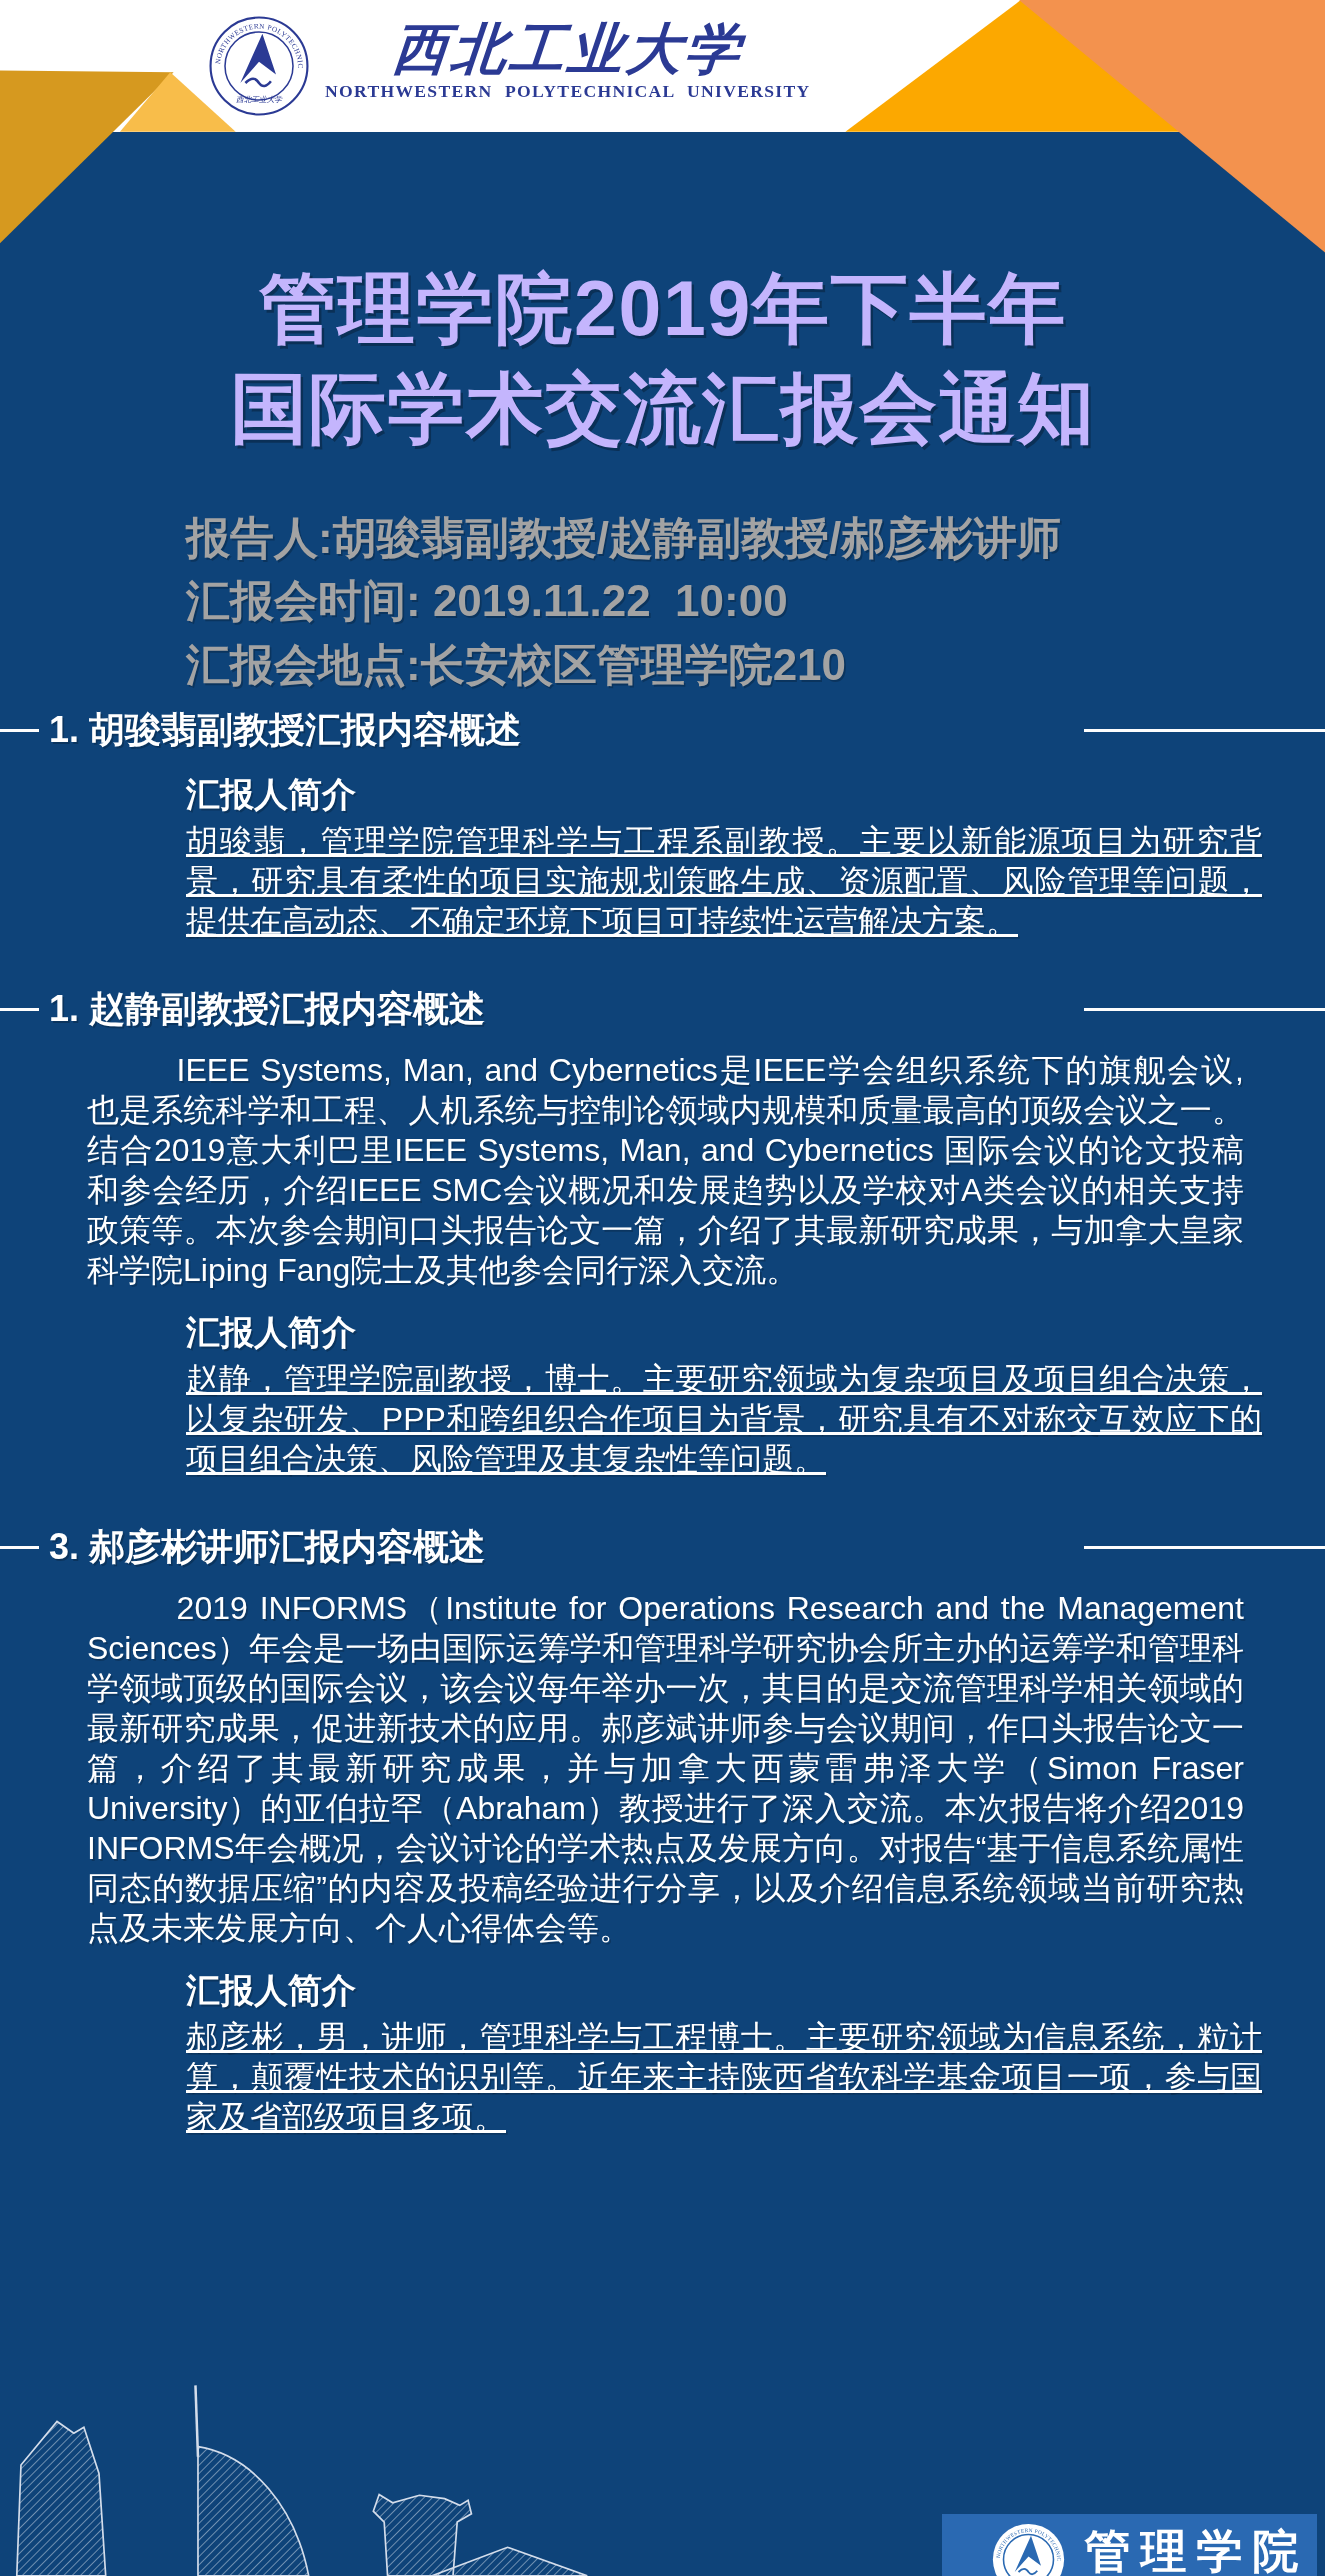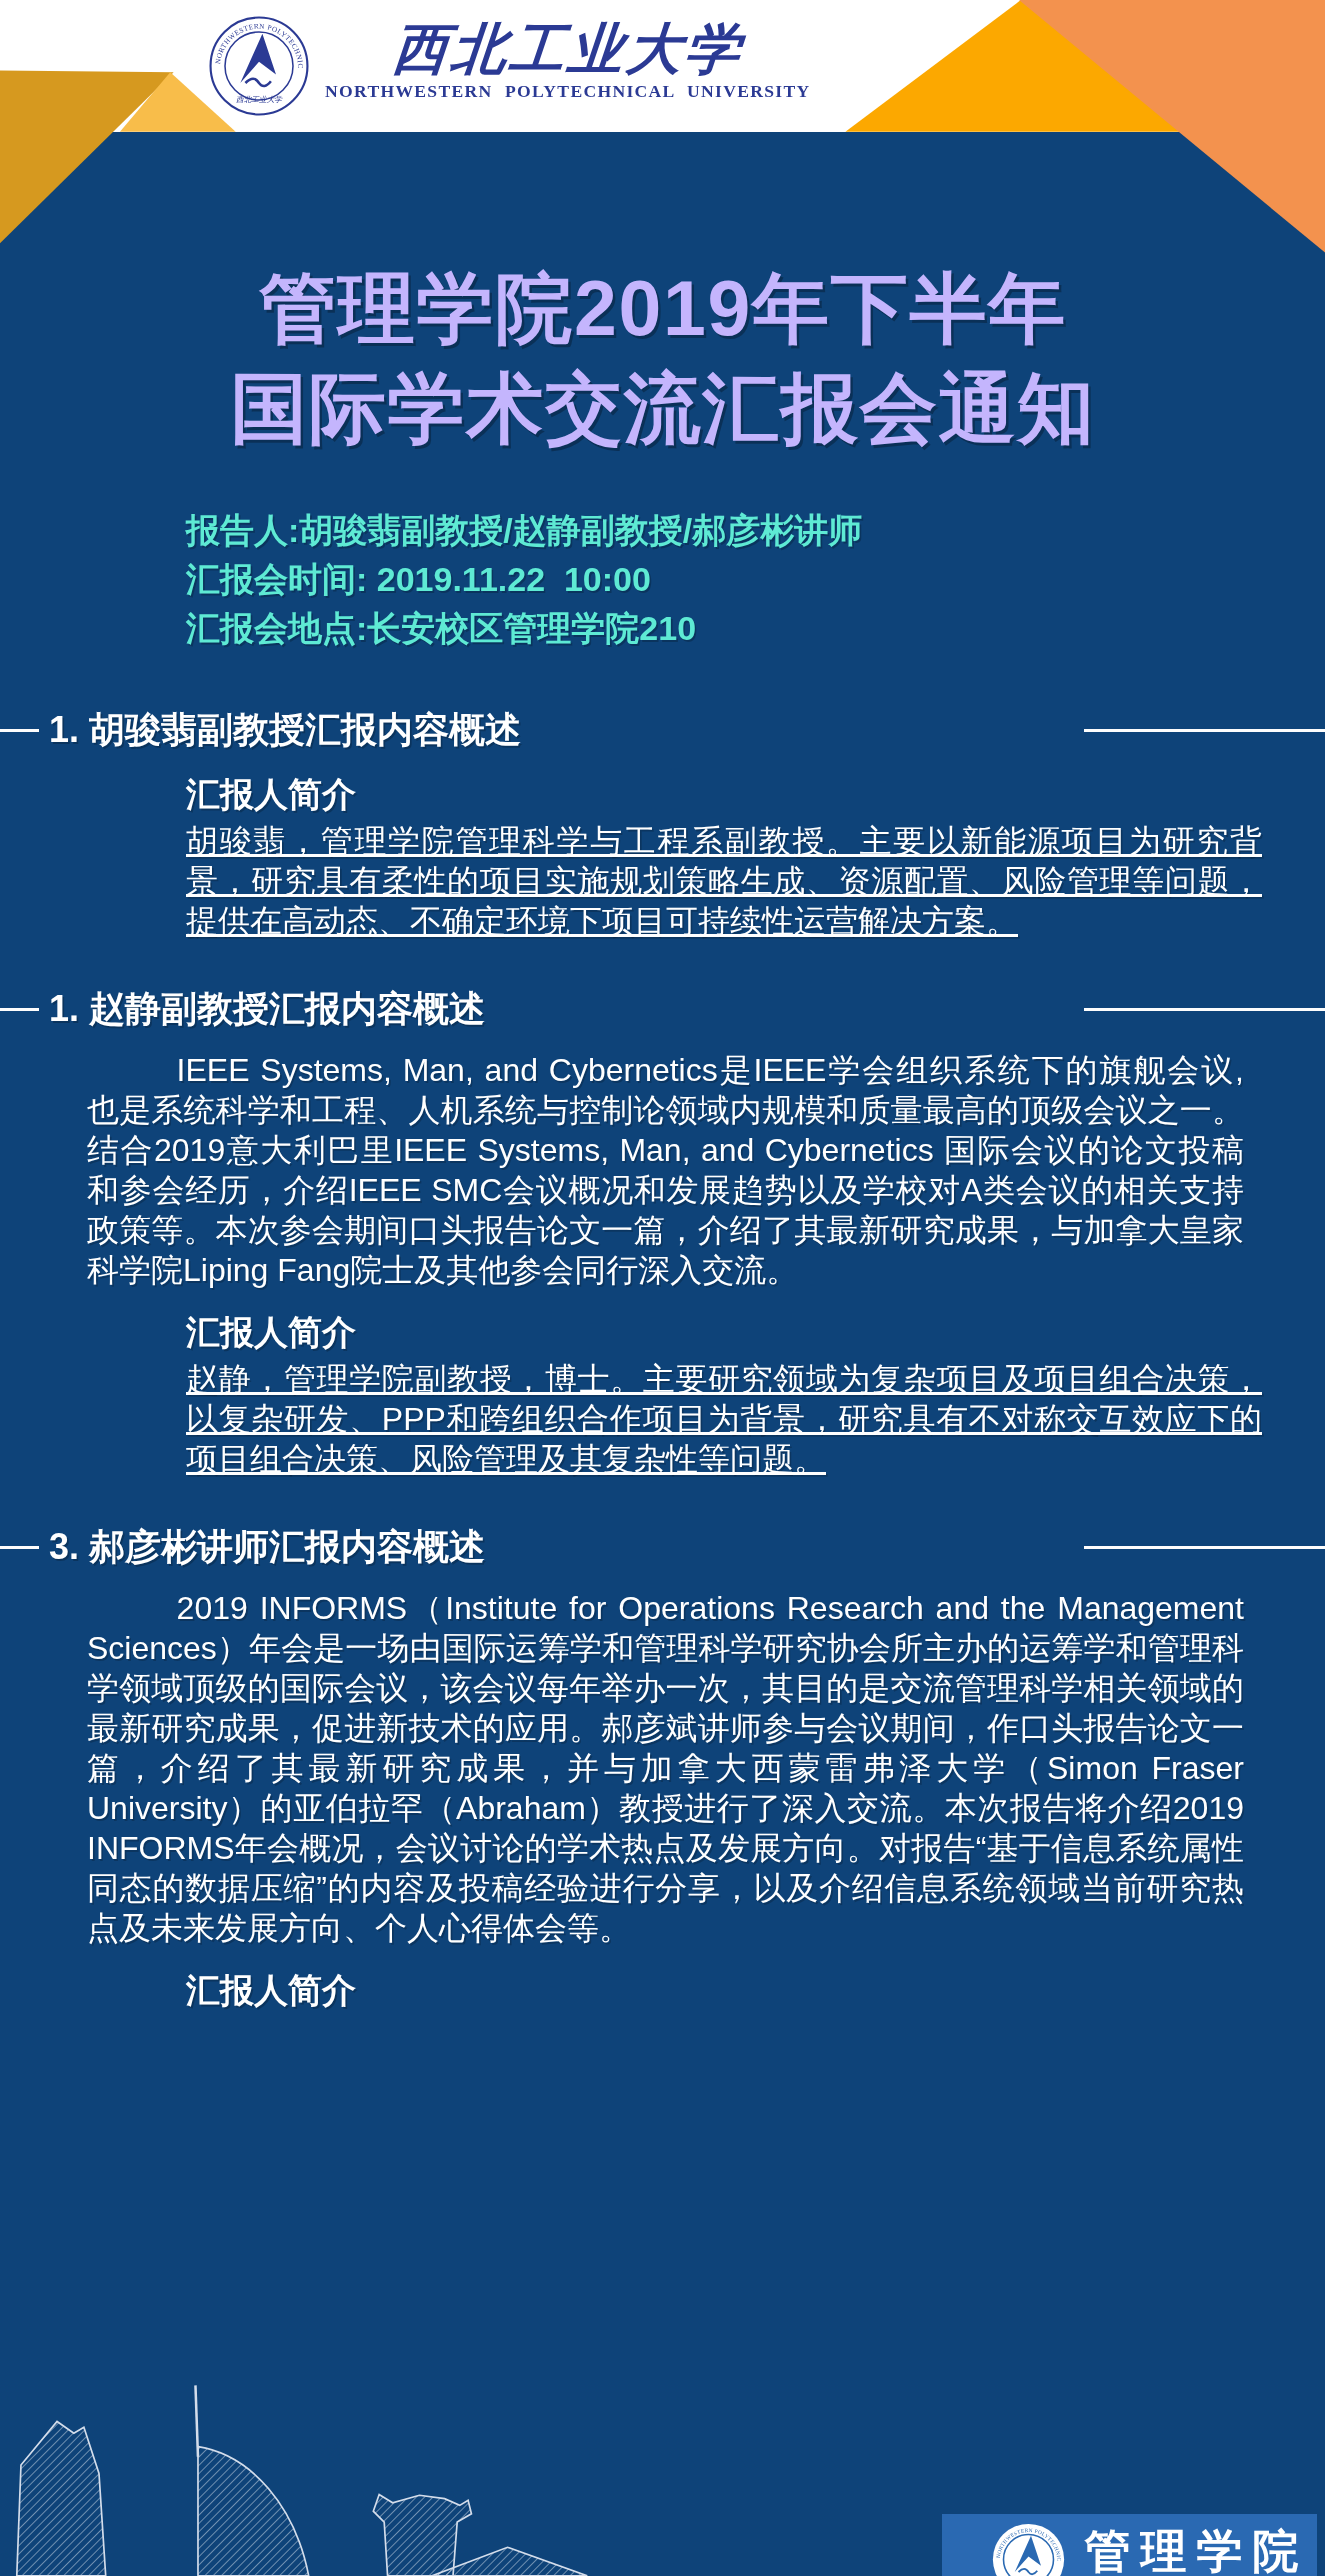--- a/index.html
+++ b/index.html
@@ -28,22 +28,22 @@
     margin-top:3.4px; white-space:nowrap;
   }
   .decor{ position:absolute; top:0; left:0; pointer-events:none; }
   
   .title{
     position:absolute; top:258px; left:0; width:1326px; text-align:center;
     color:#c4b5fd; font-weight:bold; font-size:77px; line-height:1.3; letter-spacing:1.7px;
     text-shadow:2.5px 2.5px 0 rgba(0,0,0,0.28);
   }
   
-  .info{ position:absolute; top:506px; left:186px; color:#5eead4; font-weight:bold;
-         font-size:34px; line-height:1.44; }
+  .info{ position:absolute; top:506px; left:186px; color:#a3a3a3; font-weight:bold;
+         font-size:44px; line-height:1.44; }
   .info-line{ white-space:pre-wrap; text-shadow:1.7px 1.7px 0 rgba(0,0,0,0.22); }
   
   .content{ position:absolute; top:707px; left:0; width:1326px; color:#ffffff; }
   .section{ margin-bottom:45px; }
   .sec-heading{
     position:relative; font-size:36px; font-weight:bold; padding-left:49px;
     line-height:1.25; margin-bottom:10px; text-shadow:1.7px 1.7px 0 rgba(0,0,0,0.22);
   }
   .rule-left{ position:absolute; left:0; top:22px; width:39px; height:2.5px; background:#fdfdfd; }
   .rule-right{ position:absolute; right:0; top:22px; width:242px; height:2.5px; background:#fdfdfd; }
@@ -141,20 +141,21 @@
     </div>
 
     <div class="section">
       <div class="sec-heading">
         <span class="rule-left"></span>
         <span>3. 郝彦彬讲师汇报内容概述</span>
         <span class="rule-right"></span>
       </div>
       <div class="sec-summary">2019 INFORMS（Institute for Operations Research and the Management Sciences）年会是一场由国际运筹学和管理科学研究协会所主办的运筹学和管理科学领域顶级的国际会议，该会议每年举办一次，其目的是交流管理科学相关领域的最新研究成果，促进新技术的应用。郝彦斌讲师参与会议期间，作口头报告论文一篇，介绍了其最新研究成果，并与加拿大西蒙雷弗泽大学（Simon Fraser University）的亚伯拉罕（Abraham）教授进行了深入交流。本次报告将介绍2019 INFORMS年会概况，会议讨论的学术热点及发展方向。对报告“基于信息系统属性同态的数据压缩”的内容及投稿经验进行分享，以及介绍信息系统领域当前研究热点及未来发展方向、个人心得体会等。</div>
       <div class="bio-label">汇报人简介</div>
+      <div class="bio-text">郝彦彬，男，讲师，管理科学与工程博士。主要研究领域为信息系统，粒计算，颠覆性技术的识别等。近年来主持陕西省软科学基金项目一项，参与国家及省部级项目多项。</div>
     </div>
 
   </div>
 
   <svg class="skyline" width="604" height="195" viewBox="0 0 720 232">
     <defs>
       <pattern id="hatch" width="7" height="7" patternUnits="userSpaceOnUse" patternTransform="rotate(45)">
         <line x1="0" y1="0" x2="0" y2="7" stroke="#e8edf5" stroke-width="1.6" opacity="0.7"></line>
       </pattern>
     </defs>

